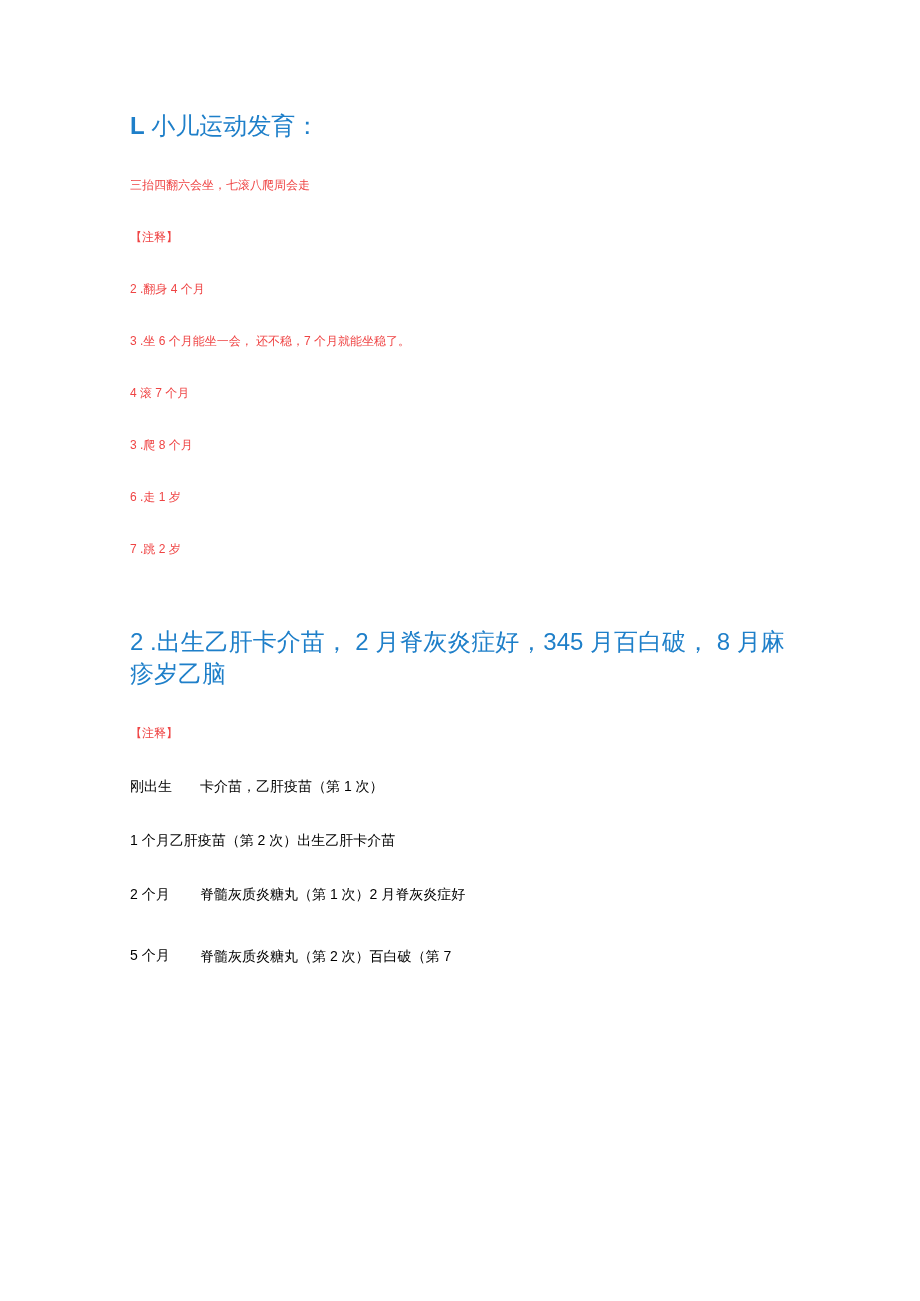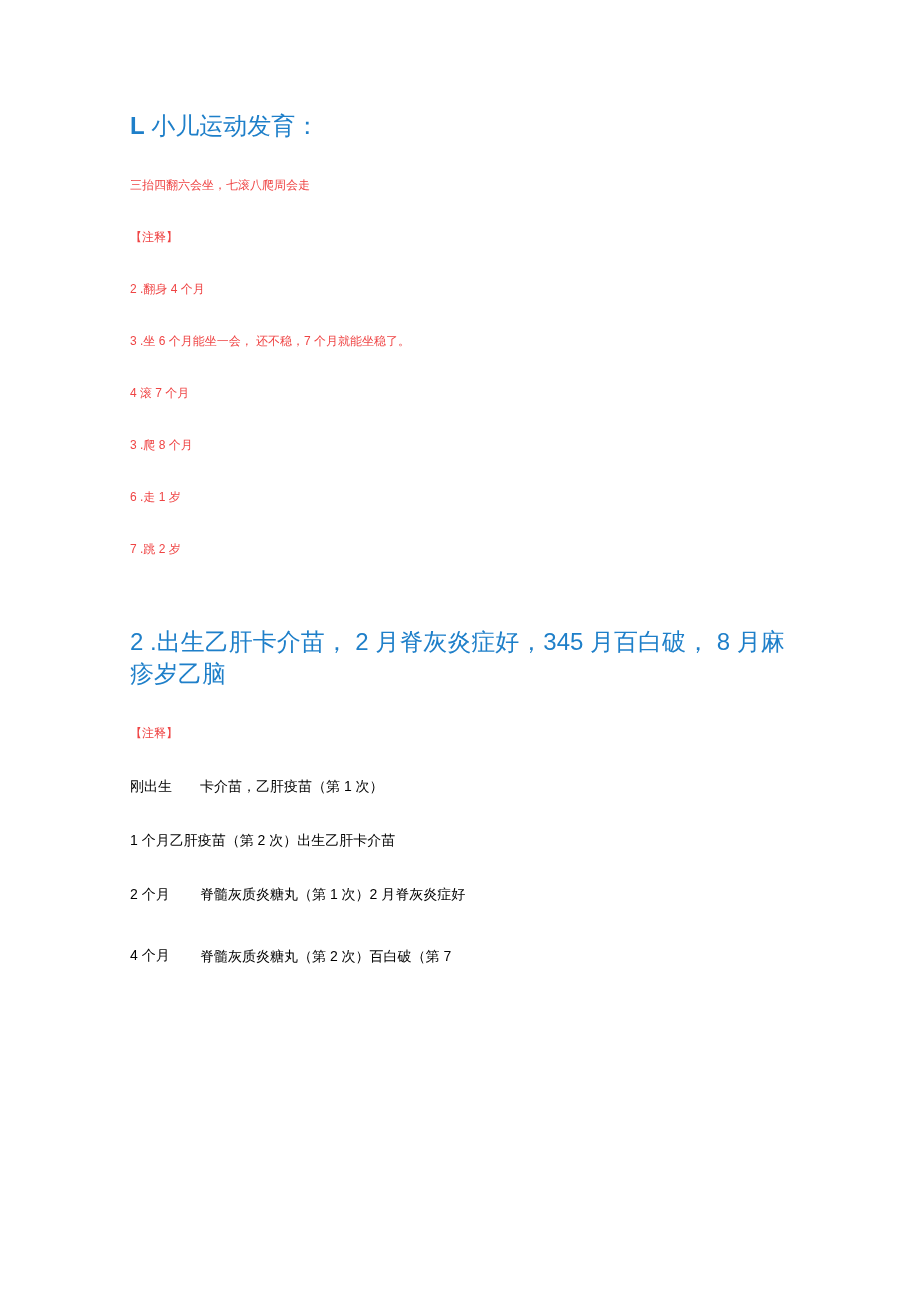--- a/index.html
+++ b/index.html
@@ -88,19 +88,19 @@
     <div class="trow">
       <div>1 个月乙肝疫苗（第 2 次）出生乙肝卡介苗</div>
     </div>
 
     <div class="trow">
       <div class="tcol-left">2 个月</div>
       <div class="tcol-right">脊髓灰质炎糖丸（第 1 次）2 月脊灰炎症好</div>
     </div>
 
     <div class="trow">
-      <div class="tcol-left">4 个月</div>
+      <div class="tcol-left">5 个月</div>
       <div class="tcol-right">脊髓灰质炎糖丸（第 2 次）百白破（第 7</div>
     </div>
 
   </div>
 
 </div>
 
 </body></html>

